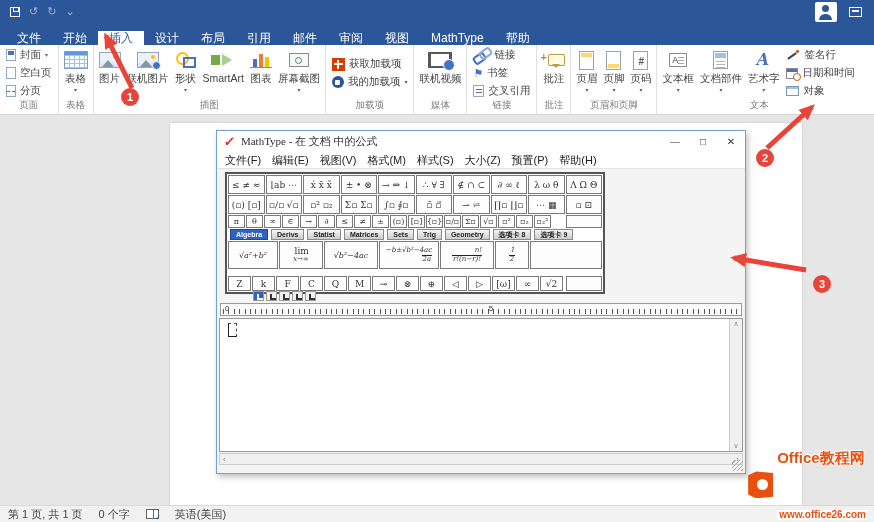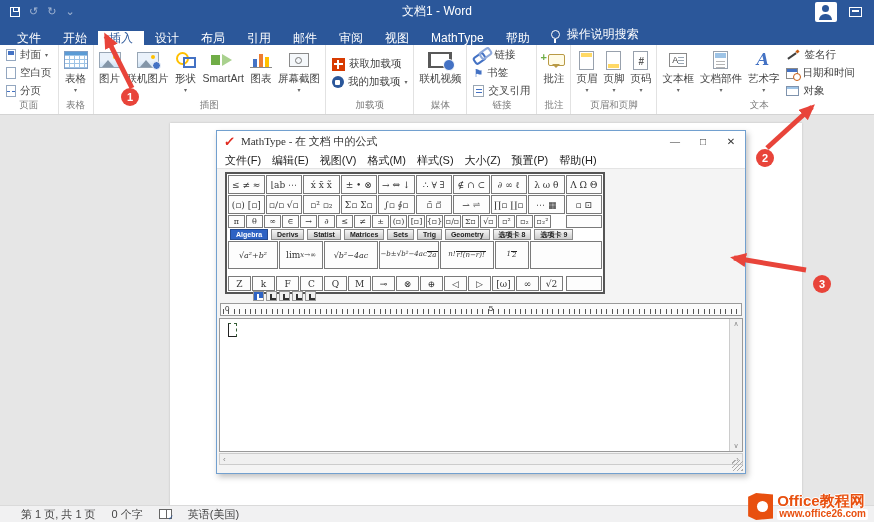--- a/index.html
+++ b/index.html
@@ -112,21 +112,21 @@
   .i-date::after{content:"";position:absolute;right:-4px;bottom:-3px;width:6px;height:6px;border-radius:50%;background:#fff;border:1px solid #c55a11;}
   .i-object{width:13px;height:10px;border:1px solid #7f93ad;background:#fff;}
   .i-object::before{content:"";position:absolute;left:0;right:0;top:0;height:2px;background:#9dc3e6;}
 
   
   .page{position:absolute;left:170px;top:123px;width:632px;height:382px;background:#fff;
         box-shadow:0 0 2px rgba(0,0,0,.18);z-index:1;}
 
   
   .statusbar{position:absolute;left:0;right:0;bottom:0;height:17px;background:#f1f1f2;border-top:1px solid #dadada;
-             display:flex;align-items:center;gap:16px;padding-left:21px;font-size:11px;color:#444;z-index:6;}
+             display:flex;align-items:center;gap:16px;padding-left:8px;font-size:11px;color:#444;z-index:6;}
   .i-proof{width:13px;height:10px;border:1px solid #666;background:#fff;position:relative;display:inline-block;}
   .i-proof::before{content:"";position:absolute;left:6px;top:0;bottom:0;width:1px;background:#666;}
   .i-proof::after{content:"✓";position:absolute;right:-3px;bottom:-4px;font-size:7px;color:#2b579a;}
 
   
   .mtwin{position:absolute;left:216px;top:130px;width:530px;height:344px;background:#f4f4f4;
          border:1px solid #72a0cf;box-shadow:2px 3px 6px rgba(0,0,0,.25);z-index:10;}
   .mt-title{height:21px;background:#fff;display:flex;align-items:center;font-size:11px;color:#333;padding-left:7px;font-family:Liberation Serif, serif;}
   .mt-logo{color:#e02b20;font-weight:bold;font-size:13px;margin-right:6px;transform:skewX(-8deg);}
   .mt-logo::after{content:"✓";}
@@ -141,21 +141,21 @@
   .scell{height:13px;flex:0 0 17px;border:1px solid #7a7a7a;background:#fdfdfd;display:flex;align-items:center;
          justify-content:center;font-size:8px;font-family:"DejaVu Serif",serif;white-space:nowrap;overflow:hidden;}
   .fill{flex:1 1 auto;border:1px solid #7a7a7a;background:#fdfdfd;}
   .mtabs{display:flex;gap:3px;margin:1px 0 1px 2px;}
   .mtab{height:11px;font-size:7px;font-weight:bold;display:flex;align-items:center;padding:0 5px;
         border:1px solid #8a8a8a;background:linear-gradient(#f6f6f6,#cccccc);color:#222;white-space:nowrap;}
   .mtab.selected{background:#2e63c4;color:#fff;border-color:#23498f;}
   .trow{display:flex;gap:1px;margin-bottom:7px;}
   .tcell{height:28px;border:1px solid #7a7a7a;background:#fdfdfd;display:flex;align-items:center;justify-content:center;
          font-family:"DejaVu Serif",serif;font-style:italic;font-size:8px;white-space:nowrap;overflow:hidden;}
-  .frac{display:flex;flex-direction:row;align-items:center;line-height:1.1;font-size:7px;}
+  .frac{display:flex;flex-direction:column;align-items:flex-end;line-height:1.1;font-size:7px;}
   .frac .den{border-top:1px solid #222;padding:0 1px;}
   .limtop{font-style:normal;font-size:9px;line-height:1;}
   .limbot{font-size:7px;line-height:1;}
   .lcell{height:15px;flex:0 0 23px;border:1px solid #7a7a7a;background:#fdfdfd;display:flex;align-items:center;
          justify-content:center;font-size:9px;font-family:"DejaVu Serif",serif;}
   .tabstops{position:absolute;left:36px;top:160px;display:flex;gap:2px;}
   .tstop{width:11px;height:10px;border:1px solid #999;background:#f0f0f0;position:relative;}
   .tstop::after{content:"";position:absolute;left:3px;top:2px;width:4px;height:4px;border-left:2px solid #333;border-bottom:2px solid #333;}
   .tstop.selected{background:#2e63c4;}
   .tstop.selected::after{border-color:#fff;}
@@ -177,35 +177,34 @@
   .anno{position:absolute;left:0;top:0;z-index:50;pointer-events:none;}
 
   
   .watermark{position:absolute;right:6px;bottom:2px;display:flex;align-items:center;gap:4px;z-index:60;}
   .wm-logo{width:25px;height:27px;background:#e8500f;position:relative;
            clip-path:polygon(32% 0,100% 6%,100% 94%,32% 100%,0 86%,0 14%);}
   .wm-logo::after{content:"";position:absolute;left:9px;top:8px;width:11px;height:11px;border-radius:50%;background:#fff;}
   .wm-text{display:flex;flex-direction:column;line-height:1.05;}
   .wm-name{font-size:15px;font-weight:bold;color:#e8500f;
            text-shadow:-1px 0 #fff,1px 0 #fff,0 -1px #fff,0 1px #fff;}
-  .wm-url{font-size:10px;font-weight:bold;color:#e8500f;background:#fff;border-radius:2px;padding:0 2px;align-self:flex-start;}
+  .wm-url{font-size:10px;font-weight:bold;color:#e8500f;background:#fff;border-radius:2px;padding:0 2px;align-self:flex-start;margin-top:44px;}
 </style>
 </head>
 <body>
 
 <div id="root">
 
   <div class="titlebar">
     <div class="qat">
       <span class="i-save"></span>
       <span class="g">↺</span>
       <span class="g">↻</span>
       <span class="g">⌄</span>
     </div>
-    <div class="tb-title">文档1 - Word</div>
     <div class="tb-right">
       <span class="i-avatar"></span>
       <span class="i-ribbonopts"></span>
     </div>
   </div>
 
   <div class="tabrow">
     <div style="display:flex;align-items:stretch;margin-top:8px;">
         <div class="wtab">
           <span>文件</span>
@@ -234,24 +233,20 @@
         <div class="wtab">
           <span>视图</span>
         </div>
         <div class="wtab">
           <span>MathType</span>
         </div>
         <div class="wtab">
           <span>帮助</span>
         </div>
       </div>
-    <div class="tellme">
-      <span class="i-bulb"></span>
-      <span>操作说明搜索</span>
-    </div>
   </div>
 
   <div class="ribbon">
 
     <div class="rgroup">
       <div class="rg-content">
           <div class="rcol">
         <div class="rbtn-s">
           <span class="ic i-pg i-cover"></span>
           <span>封面</span>

